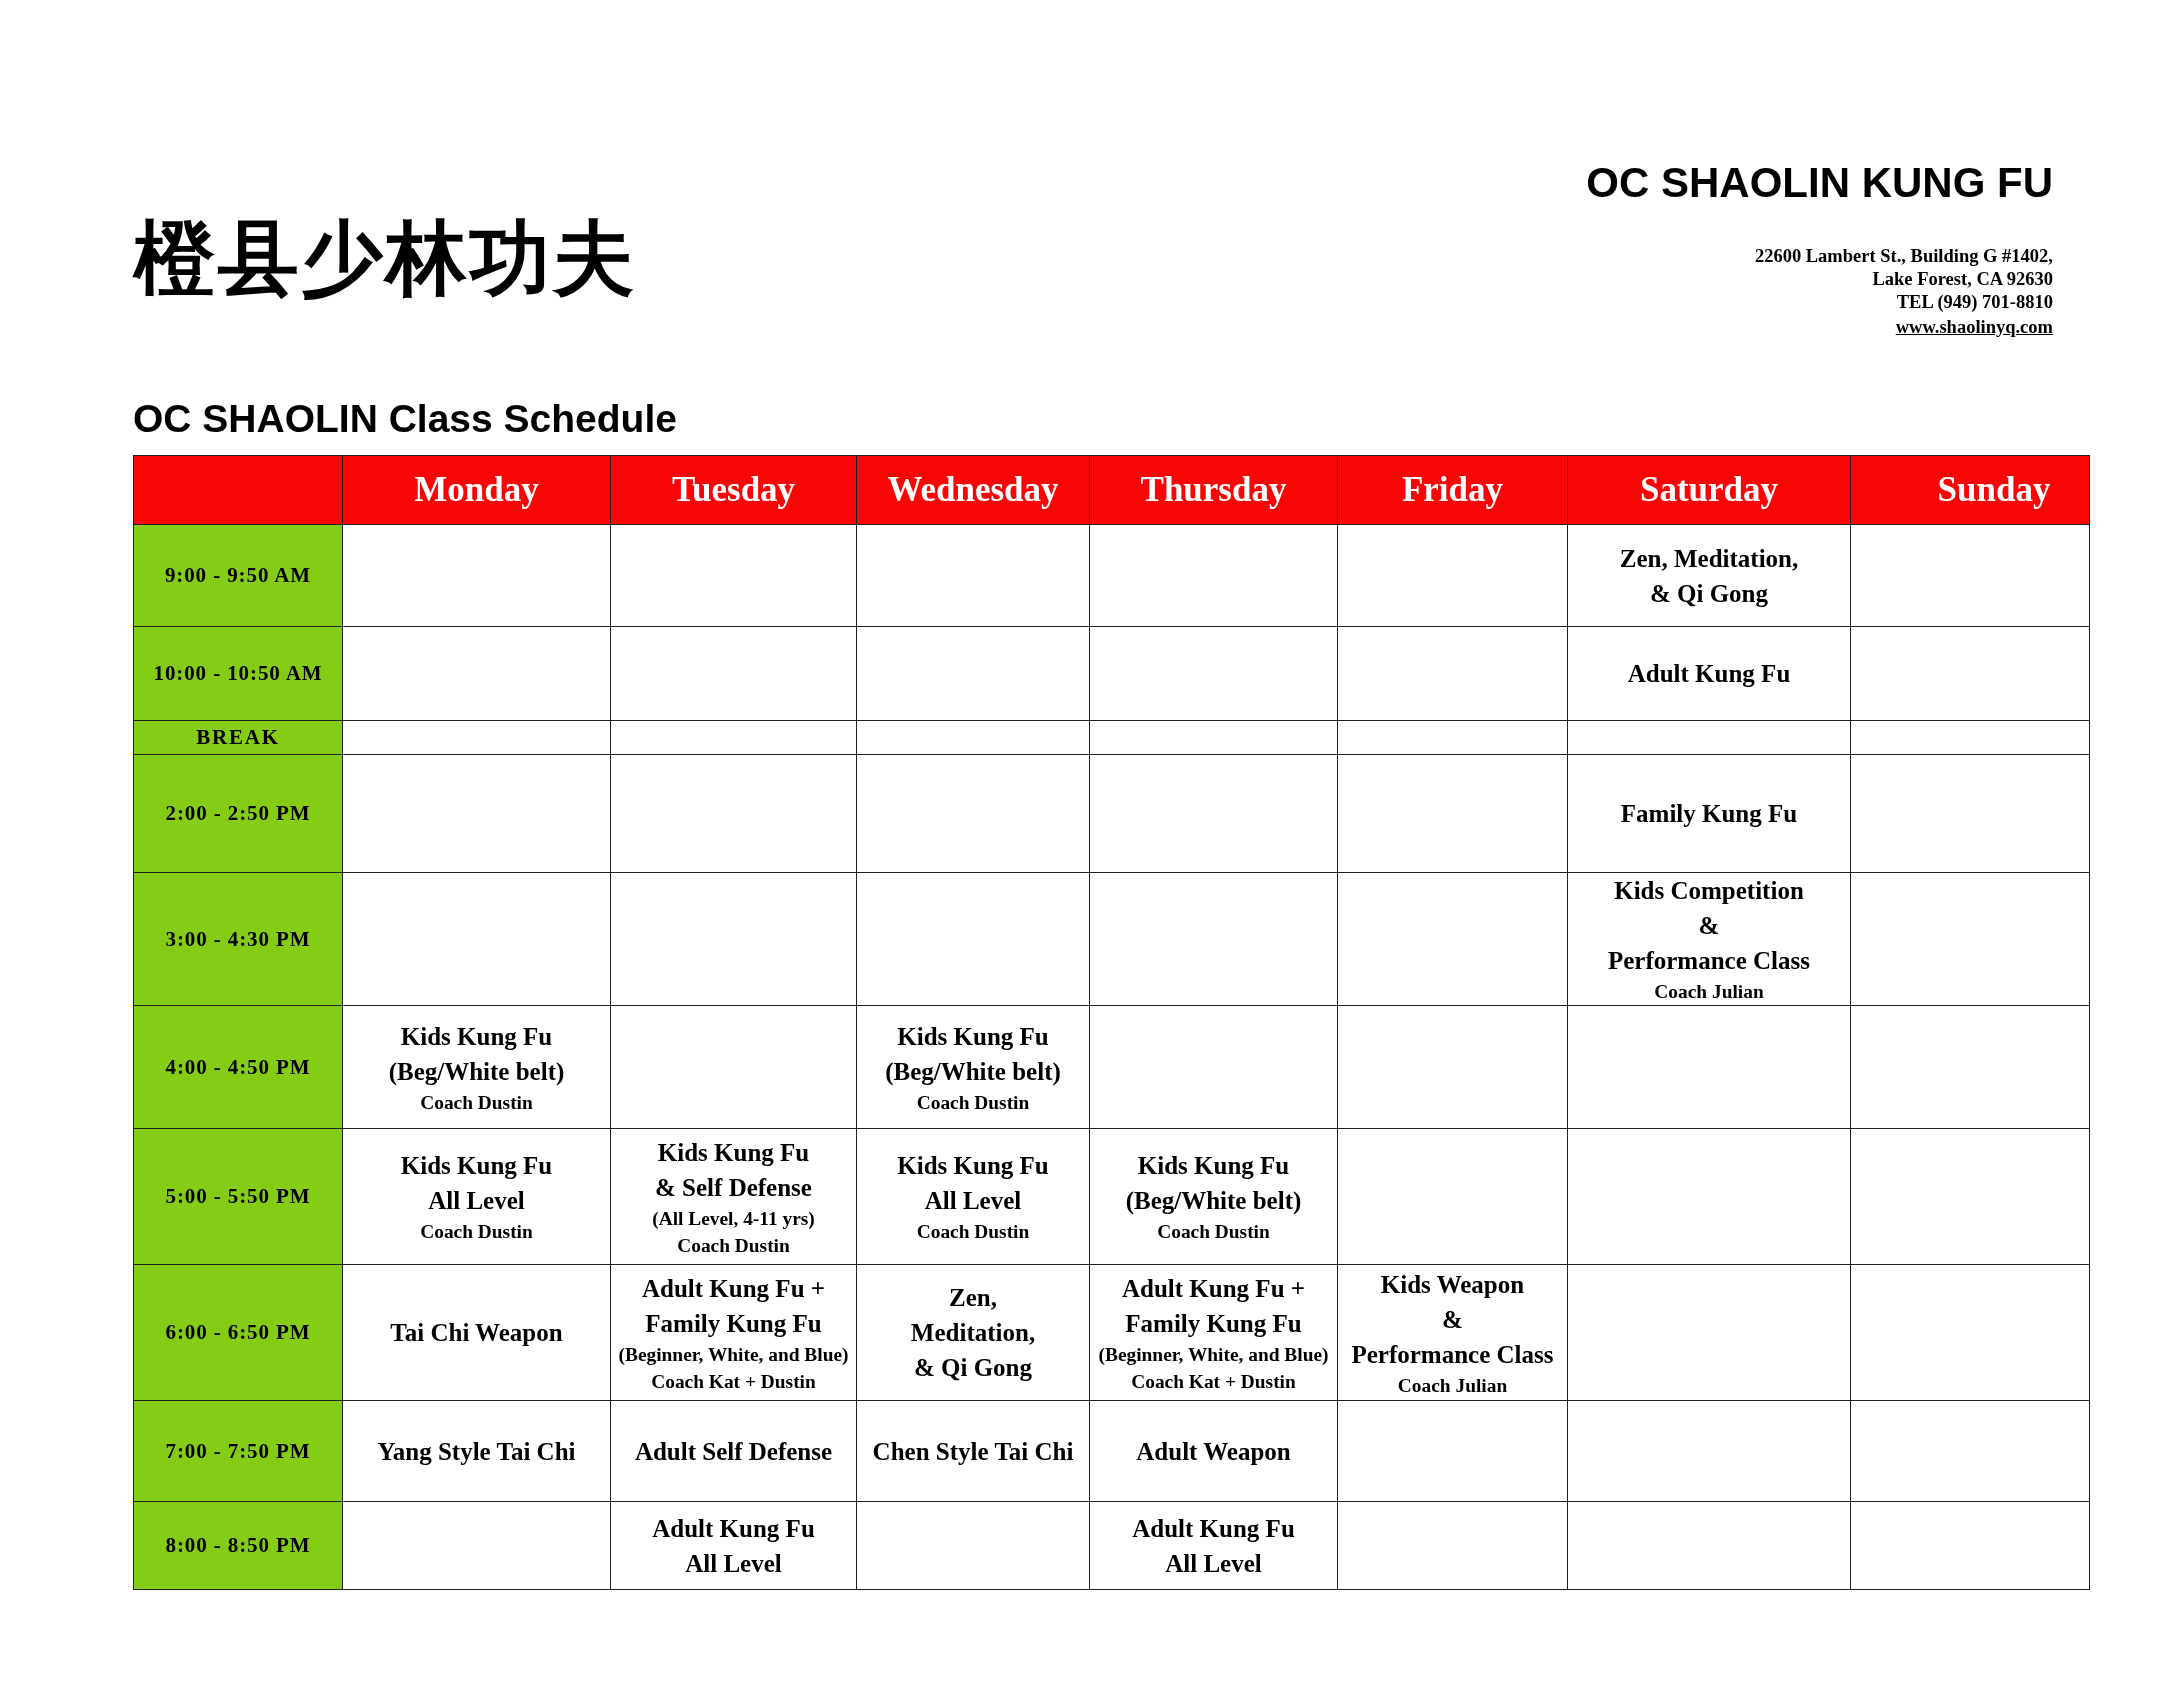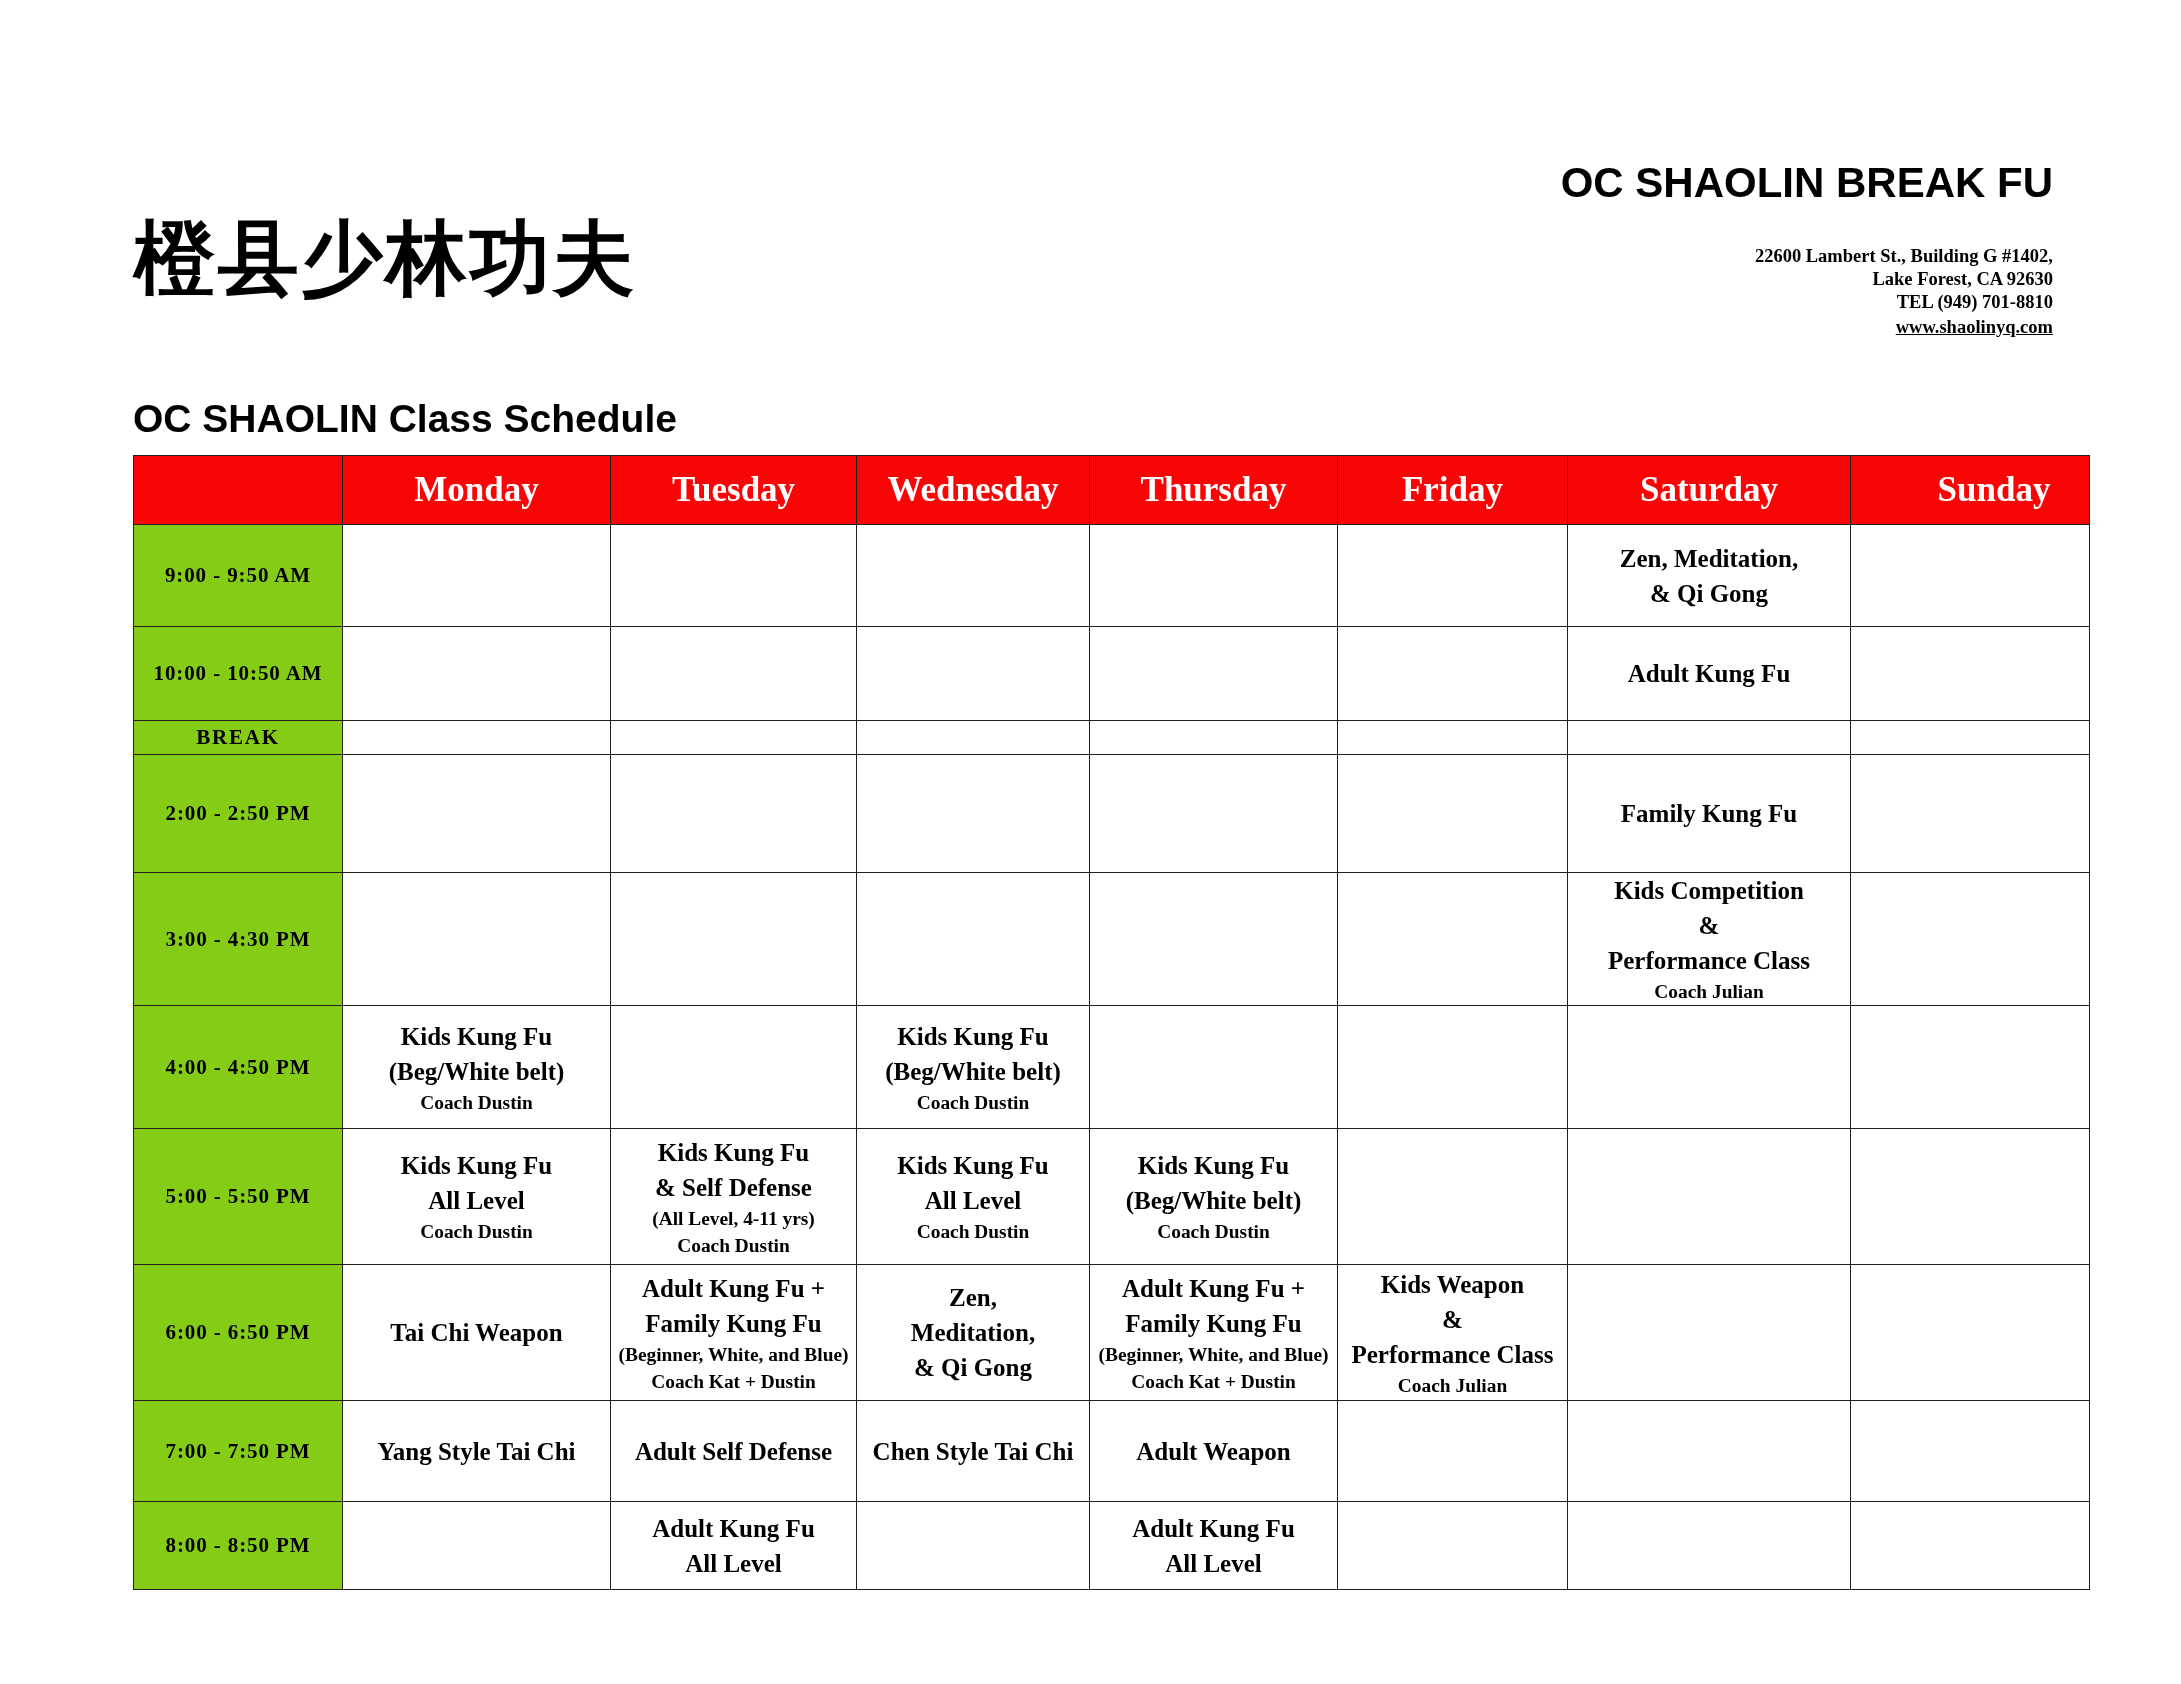--- a/index.html
+++ b/index.html
@@ -124,21 +124,21 @@
     color: #000000;
   }
 </style>
 </head>
 <body>
 
 <div class="page">
 
   <div class="chinese-title">橙县少林功夫</div>
 
-  <div class="org-name">OC SHAOLIN BREAK FU</div>
+  <div class="org-name">OC SHAOLIN KUNG FU</div>
 
   <div class="address">
     <div>22600 Lambert St., Building G #1402,</div>
     <div>Lake Forest, CA 92630</div>
     <div>TEL (949) 701-8810</div>
     <a href="#" class="website">www.shaolinyq.com</a>
   </div>
 
   <div class="schedule-title">OC SHAOLIN Class Schedule</div>
 

